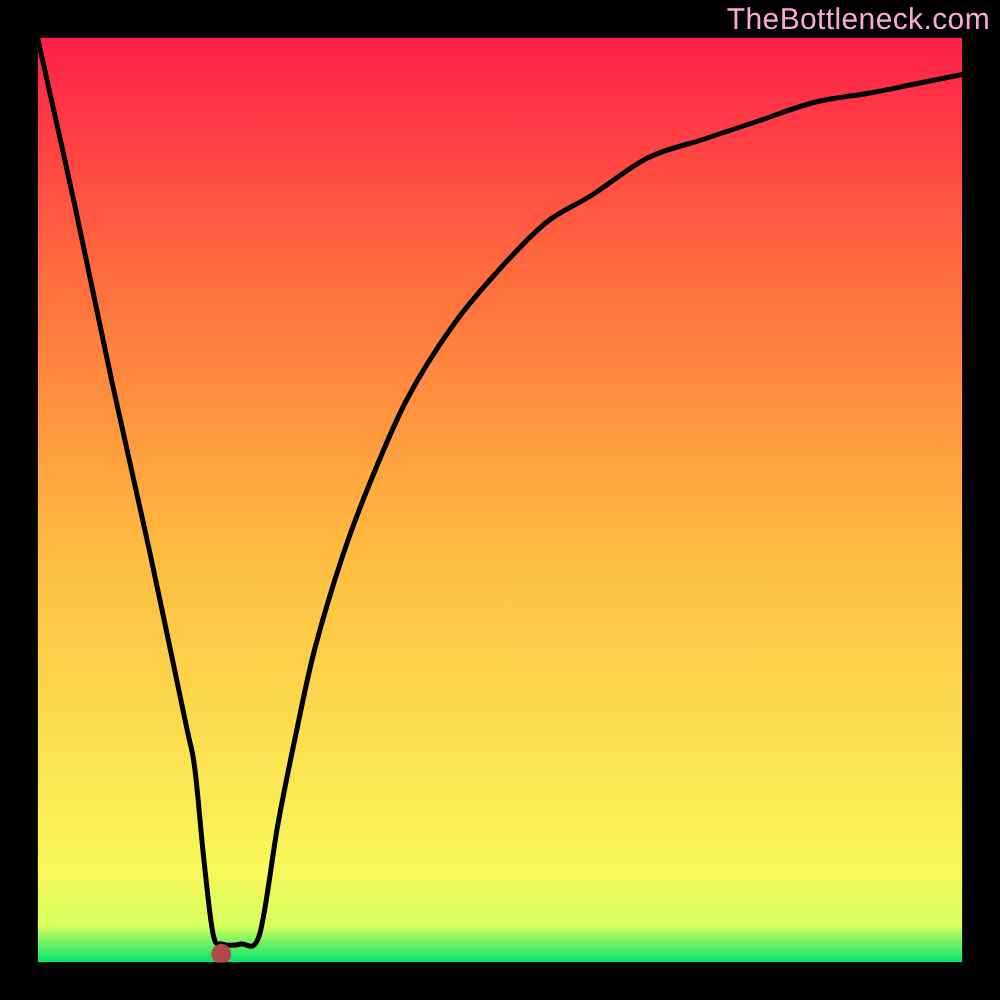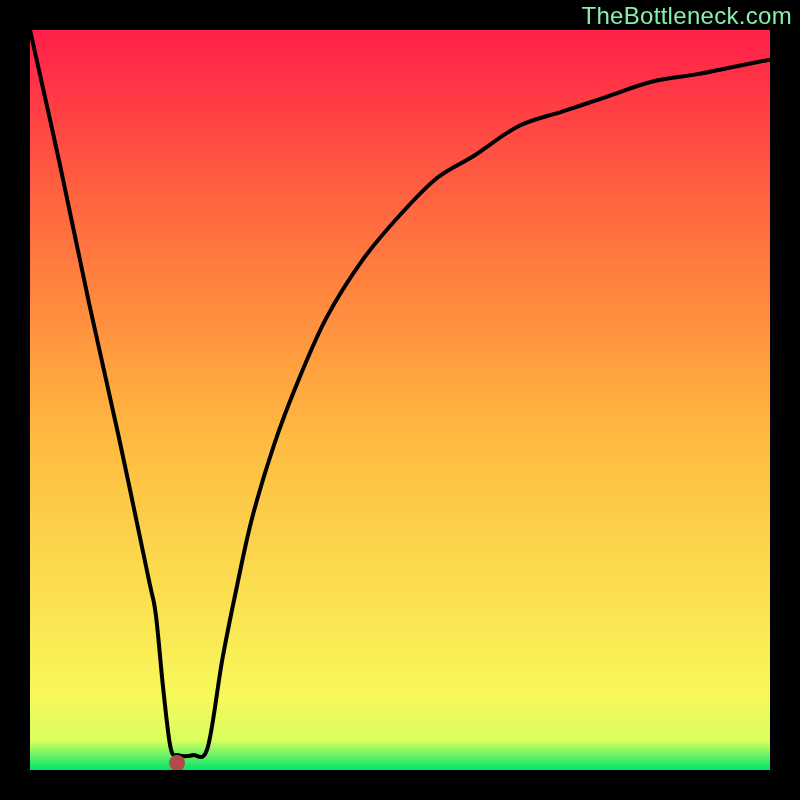--- a/index.html
+++ b/index.html
@@ -25,21 +25,21 @@
     height: 740px;
     overflow: hidden;
   }
   .plot svg {
     display: block;
   }
   .watermark {
     position: absolute;
     top: 2px;
     right: 8px;
-    color: #86efac;
+    color: #f9a8d4;
     font-size: 24px;
     font-weight: 400;
     letter-spacing: 0.3px;
     user-select: none;
   }
   .dot {
     position: absolute;
     width: 16px;
     height: 16px;
     border-radius: 50%;

